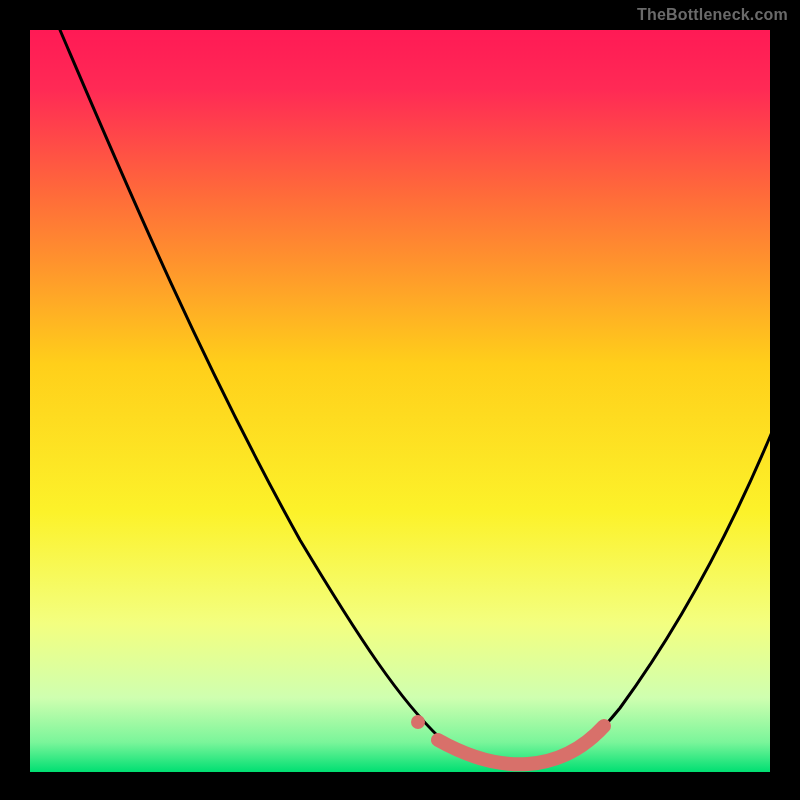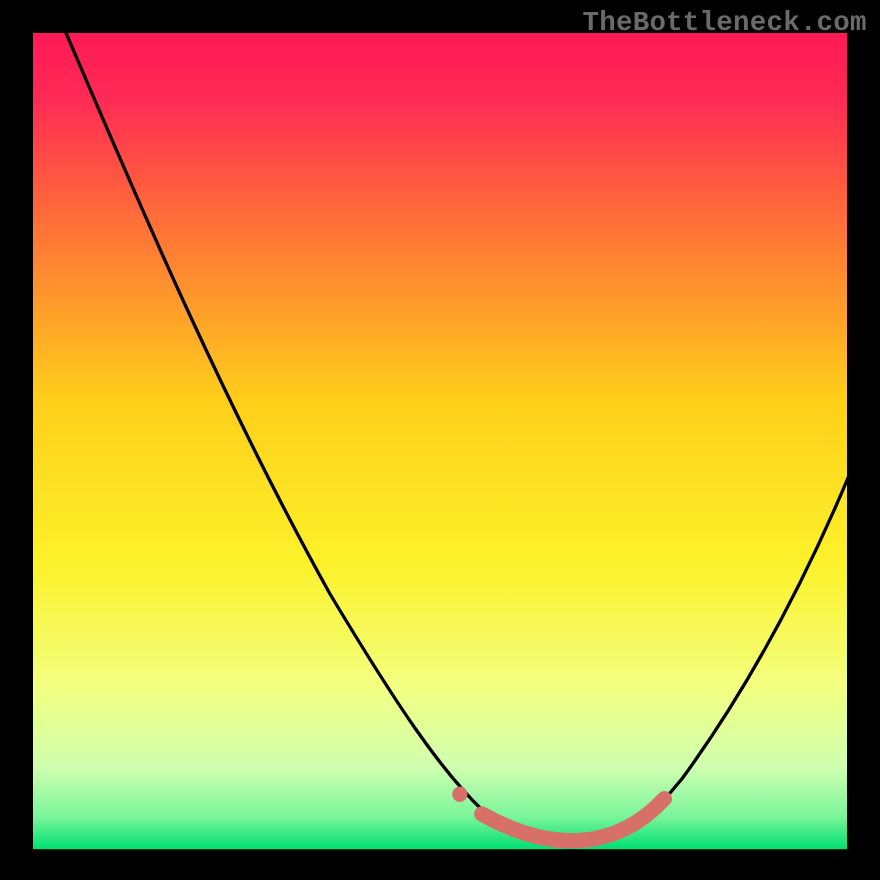--- a/index.html
+++ b/index.html
@@ -18,22 +18,22 @@
   }
   svg {
     position: absolute;
     top: 0;
     left: 0;
   }
   .watermark {
     position: absolute;
     top: 6px;
     right: 12px;
-    font-family: Liberation Mono, monospace;
-    font-size: 25px;
+    font-family: Liberation Sans, sans-serif;
+    font-size: 16px;
     font-weight: 600;
     color: #6a6a6a;
     letter-spacing: 0.2px;
     user-select: none;
   }
 </style>
 </head>
 <body>
 
 <div class="stage">

